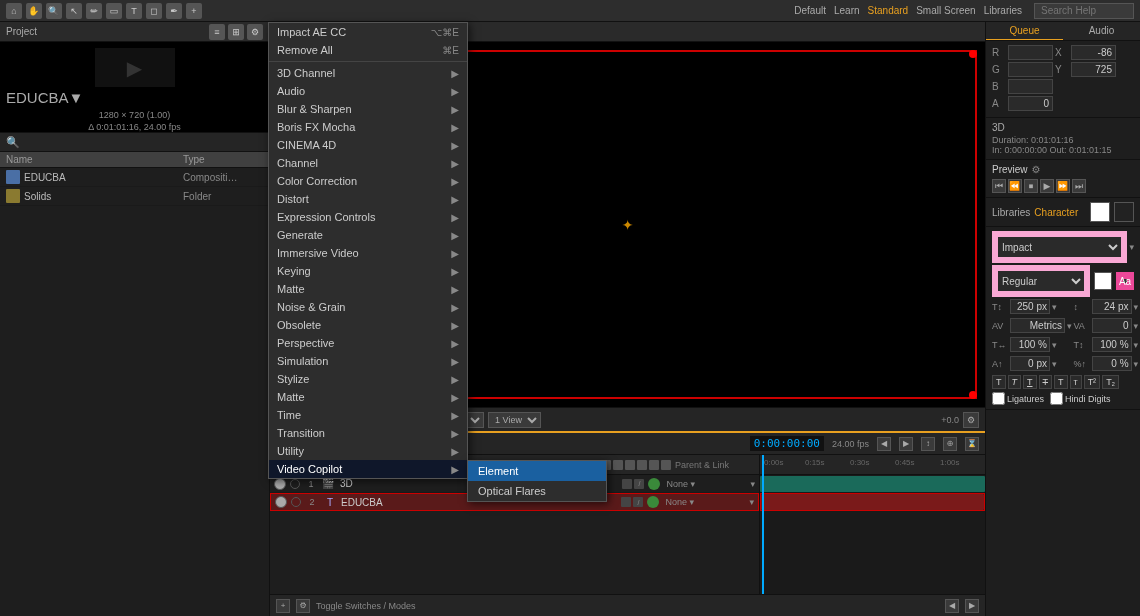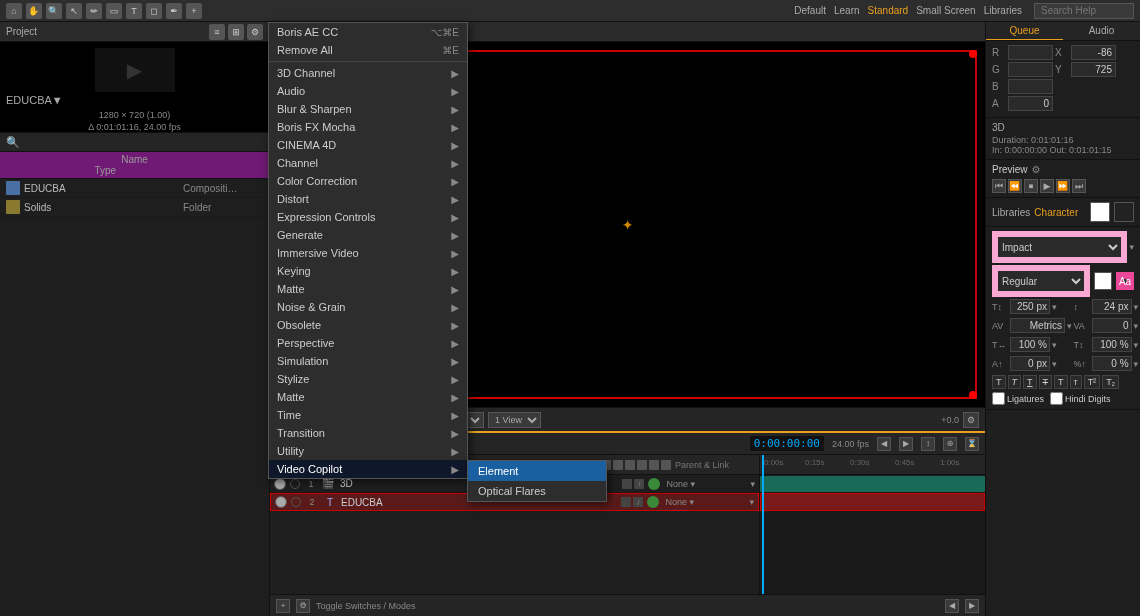--- a/index.html
+++ b/index.html
@@ -114,21 +114,21 @@
       justify-content: center;
     }
     .preview-info {
       font-size: 9px;
       color: #888;
       text-align: center;
       margin-top: 2px;
     }
     .preview-info-name {
       color: #aaa;
-      font-size: 11px;
+      font-size: 15px;
       text-align: left;
       padding: 2px 6px;
     }
 
     .project-search {
       height: 20px;
       background: #252525;
       display: flex;
       align-items: center;
       padding: 0 6px;
@@ -147,25 +147,24 @@
 
     .project-files {
       flex: 1;
       overflow-y: auto;
       background: #1e1e1e;
     }
     .project-col-header {
       display: flex;
       align-items: center;
       padding: 2px 6px;
-      background: #701a75;
+      background: #404040;
       border-bottom: 1px solid #111;
       font-size: 10px;
       color: #999;
-      flex-direction: column;
     }
     .project-col-name { flex: 1; }
     .project-col-type { width: 80px; }
 
     .project-item {
       display: flex;
       align-items: center;
       padding: 2px 6px;
       cursor: pointer;
       border-bottom: 1px solid #1a1a1a;
@@ -971,21 +970,21 @@
       </div>
     </div>
   </div>
 </div>
 
 <div class="menu-overlay">
   <div class="menu-container">
     <div class="context-menu">
 
       <div class="menu-item">
-        <span class="menu-item-text">Boris AE CC</span>
+        <span class="menu-item-text">Impact AE CC</span>
         <span class="menu-shortcut">⌥⌘E</span>
       </div>
       <div class="menu-item">
         <span class="menu-item-text">Remove All</span>
         <span class="menu-shortcut">⌘E</span>
       </div>
       <div style="border-top:1px solid #444;margin:2px 0;"></div>
 
       <div class="menu-item">
         <span class="menu-item-text">3D Channel</span>

